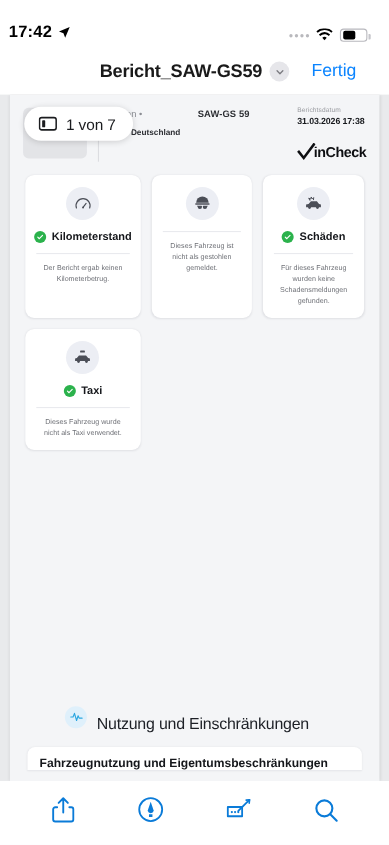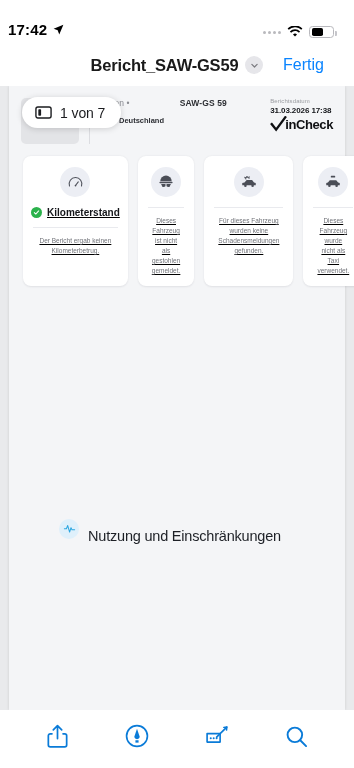--- a/index.html
+++ b/index.html
@@ -64,25 +64,25 @@
   .rep-country { display: flex; align-items: flex-end; gap: 5px; margin-top: 7px; }
   .flag { width: 15px; height: 10px; border-radius: 1.5px; overflow: hidden; flex: none; display: flex; flex-direction: column; box-shadow: 0 0 0 .5px rgba(0,0,0,.12); }
   .flag i { display: block; height: 33.34%; }
   .flag i:nth-child(1) { background: #111; }
   .flag i:nth-child(2) { background: #dd0000; }
   .flag i:nth-child(3) { background: #ffce00; }
   .rep-country span { font-size: 7.5px; color: #2d2f34; font-weight: 600; }
   .rep-right { flex: none; }
   .rep-label { font-size: 6px; color: #9a9ca1; letter-spacing: .1px; }
   .rep-date { font-size: 8px; color: #15171b; font-weight: 700; margin-top: 2px; letter-spacing: -.1px; }
-  .brand { display: flex; align-items: center; justify-content: flex-end; margin-top: 1px; gap: 0px; }
+  .brand { display: flex; align-items: center; justify-content: flex-end; margin-top: 15px; gap: 0px; }
   .brand-txt { font-size: 13px; font-weight: 700; color: #0e0f12; letter-spacing: -.4px; margin-left: -2px; }
 
   
-  .grid { display: grid; grid-template-columns: 1fr 1fr 1fr 1fr; gap: 10px; padding: 12px 14px 0 14px; text-decoration: underline; }
+  .grid { display: grid; grid-template-columns: 1fr 1fr 1fr; gap: 10px; padding: 12px 14px 0 14px; }
   .card {
     background: #ffffff; border-radius: 8px; padding: 11px 8px 10px 8px;
     box-shadow: 0 .5px 2px rgba(20,20,40,.09); text-align: center;
   }
   .card-ico {
     width: 30px; height: 30px; border-radius: 50%; background: #eceef4;
     margin: 0 auto 10px auto; display: flex; align-items: center; justify-content: center;
   }
   .card-title { display: flex; align-items: center; justify-content: center; gap: 5px; padding-bottom: 9px; }
   .ok-dot { width: 11px; height: 11px; border-radius: 50%; background: #2bb24c; display: flex; align-items: center; justify-content: center; flex: none; }
@@ -232,47 +232,66 @@
 
       <div class="card">
         <div class="card-ico">
           <svg width="18" height="18" viewBox="0 0 24 24">
             <path d="M3 16.4h18v-3.1l-2.3-.6-2.6-3.3H8.9L6 12.7l-3 .6z" fill="#4b4e57"></path>
             <circle cx="7.2" cy="16.9" r="1.7" fill="#4b4e57"></circle>
             <circle cx="16.8" cy="16.9" r="1.7" fill="#4b4e57"></circle>
             <path d="M7.6 8.2 6.2 5.5l2.5 1.2.5-2.6 1.4 2.5 1.6-1.8-.2 2.6" fill="none" stroke="#4b4e57" stroke-width="1.2" stroke-linejoin="round" stroke-linecap="round"></path>
           </svg>
         </div>
+        <div class="card-title">
+          <span class="ok-dot">
+            <svg width="7" height="7" viewBox="0 0 12 12">
+                <path d="M2.3 6.2 4.7 8.6 9.7 3.4" fill="none" stroke="#fff" stroke-width="1.8" stroke-linecap="round" stroke-linejoin="round"></path>
+              </svg>
+          </span>
+          <span>Schäden</span>
+        </div>
         <div class="card-sep"></div>
         <div class="card-desc">Für dieses Fahrzeug wurden keine Schadensmeldungen gefunden.</div>
       </div>
 
       <div class="card">
         <div class="card-ico">
           <svg width="18" height="18" viewBox="0 0 24 24">
             <rect x="9.1" y="3.6" width="5.8" height="2.4" rx=".7" fill="#4b4e57"></rect>
             <path d="M3 16.3h18v-3l-2.2-.6-2.5-3.2H7.7L5.2 12.7l-2.2.6z" fill="#4b4e57"></path>
             <circle cx="7.2" cy="16.9" r="1.7" fill="#4b4e57"></circle>
             <circle cx="16.8" cy="16.9" r="1.7" fill="#4b4e57"></circle>
           </svg>
         </div>
+        <div class="card-title">
+          <span class="ok-dot">
+            <svg width="7" height="7" viewBox="0 0 12 12">
+                <path d="M2.3 6.2 4.7 8.6 9.7 3.4" fill="none" stroke="#fff" stroke-width="1.8" stroke-linecap="round" stroke-linejoin="round"></path>
+              </svg>
+          </span>
+          <span>Taxi</span>
+        </div>
         <div class="card-sep"></div>
         <div class="card-desc">Dieses Fahrzeug wurde nicht als Taxi verwendet.</div>
       </div>
     </div>
 
     <div class="section-head">
       <div class="sec-ico">
         <svg width="13" height="13" viewBox="0 0 24 24">
           <path d="M2.5 12.5h3.8l2.4-6 3.5 12 2.6-8 1.8 4h4.9" fill="none" stroke="#2aa6e0" stroke-width="1.9" stroke-linecap="round" stroke-linejoin="round"></path>
         </svg>
       </div>
       <div class="sec-title">Nutzung und Einschränkungen</div>
     </div>
 
+    <div class="sub-card">
+      <div class="sub-card-title">Fahrzeugnutzung und Eigentumsbeschränkungen</div>
+    </div>
 
   </div>
 </div>
 
 <div class="page-pill">
   <svg width="17" height="15" viewBox="0 0 22 18">
     <rect x="1.2" y="1.8" width="19.6" height="14.4" rx="2.6" fill="none" stroke="#1b1c1f" stroke-width="1.8"></rect>
     <rect x="4.3" y="4.8" width="3.6" height="8.4" rx="1" fill="#1b1c1f"></rect>
   </svg>
   <span>1 von 7</span>

